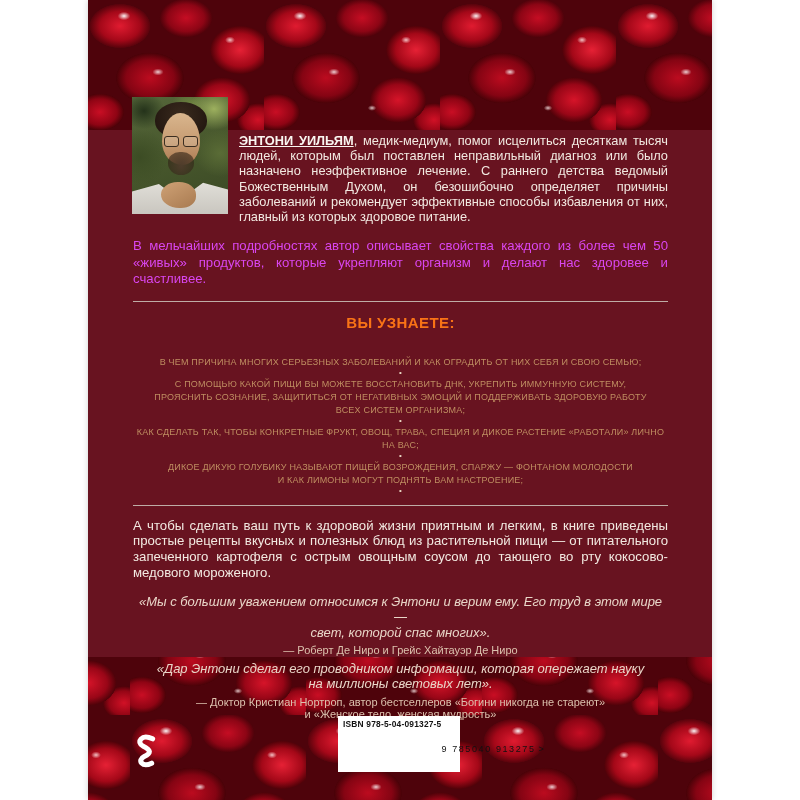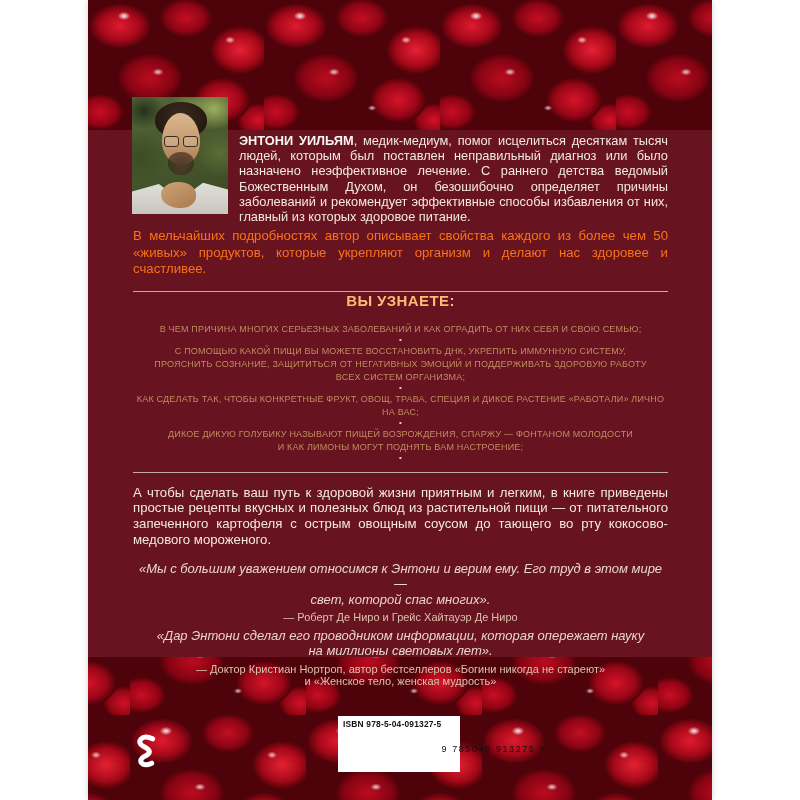--- a/index.html
+++ b/index.html
@@ -70,28 +70,28 @@
   .ph-beard{left:36px;top:55px;width:26px;height:23px;border-radius:45% 45% 50% 50%;
     background:radial-gradient(circle at 50% 60%, #4e3c2b 0%, rgba(40,28,16,.55) 80%);}
   .ph-hand{left:29px;top:85px;width:35px;height:26px;border-radius:50% 50% 45% 55%;
     background:linear-gradient(150deg,#cfa276,#a87a50);}
 
   
   .author-bio{
     margin:3px 0 0 106px;font-size:12.8px;line-height:15.2px;text-align:justify;
     color:#f2e9e1;
   }
-  .author-name{font-weight:bold;color:#faf6f1;}
-  .intro{margin-top:4px;font-size:13.2px;line-height:16.5px;text-align:justify;color:#f97316;}
+  .author-name{font-weight:bold;color:#faf6f1;text-decoration:underline;}
+  .intro{margin-top:14px;font-size:13.2px;line-height:16.5px;text-align:justify;color:#d946ef;}
   .rule{height:1px;background:#c9bfb5;opacity:.9;}
   .rule1{margin-top:4px;}
   .rule2{margin-top:9px;}
-  .learn-heading{margin-top:0;text-align:center;font-weight:bold;font-size:15px;
-    letter-spacing:.4px;color:#fdba74;}
-  .learn-list{margin-top:14px;text-align:center;color:#bf8e61;font-size:9px;
+  .learn-heading{margin-top:12px;text-align:center;font-weight:bold;font-size:15px;
+    letter-spacing:.4px;color:#f97316;}
+  .learn-list{margin-top:25px;text-align:center;color:#bf8e61;font-size:9px;
     line-height:13.2px;letter-spacing:.2px;}
   .learn-item{white-space:pre-line;}
   .bullet-sep{color:#ead9c5;font-size:8px;line-height:8.5px;}
   .recipes{margin-top:12px;font-size:13.2px;line-height:15.8px;text-align:justify;color:#f2e9e1;}
   .quote{margin-top:4px;text-align:center;font-style:italic;font-size:13px;
     line-height:15.5px;color:#e9d6c8;white-space:pre-line;}
   .quote-attr{margin-top:4px;text-align:center;font-size:11px;line-height:12.5px;
     color:#dcc2ae;white-space:pre-line;}
   .quote2{}
 

